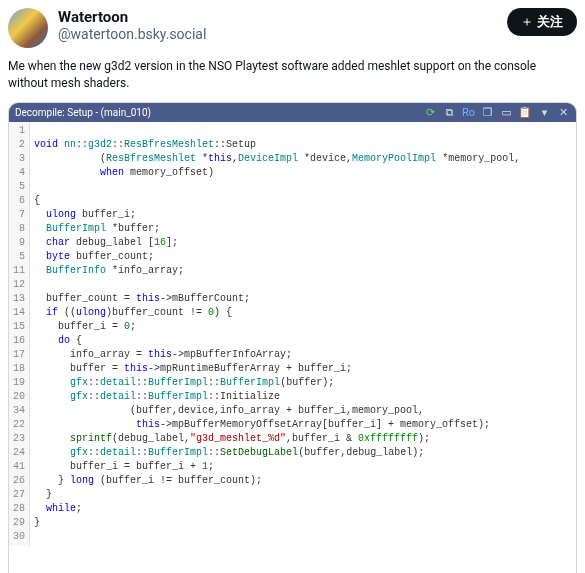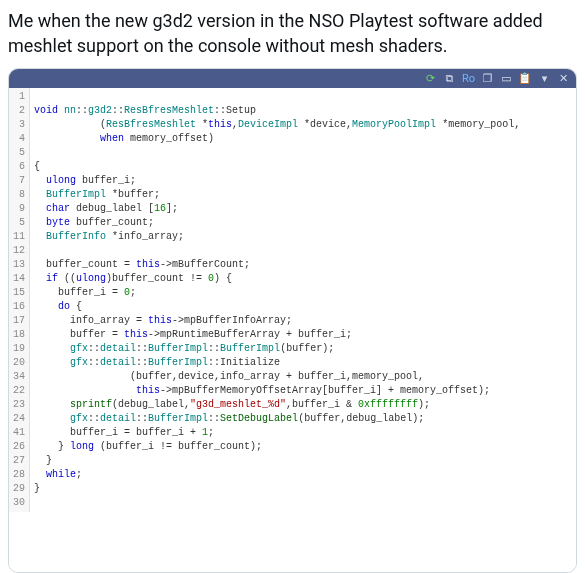--- a/index.html
+++ b/index.html
@@ -5,21 +5,21 @@
 *{margin:0;padding:0;box-sizing:border-box}
 body{font-family:-apple-system,BlinkMacSystemFont,"Segoe UI",Roboto,sans-serif;background:#fff;width:585px;font-size:14px;color:#0f1419}
 .post{padding:8px 8px 0 8px}
 .header{display:flex;align-items:flex-start;gap:10px;margin-bottom:10px}
 .avatar{width:40px;height:40px;border-radius:50%;background:linear-gradient(135deg,#6b9bd1 0%,#f2c94c 40%,#8b5a3c 70%,#4a6fa5 100%);flex-shrink:0}
 .userblock{flex:1}
 .displayname{font-weight:700;font-size:15px;color:#0f1419}
 .handle{color:#536471;font-size:14px}
 .follow{background:#0f1419;color:#fff;border:none;border-radius:18px;padding:5px 14px;font-size:13px;font-weight:600;display:flex;align-items:center;gap:4px;cursor:pointer}
 .follow svg{width:12px;height:12px}
-.body{font-size:18px;line-height:1.4;color:#0f1419;margin-bottom:10px}
+.body{font-size:12px;line-height:1.4;color:#0f1419;margin-bottom:10px}
 .codebox{border:1px solid #cfd9de;border-radius:10px;overflow:hidden;margin-bottom:8px;position:relative}
 .tabbar{background:#4a5a8a;color:#fff;font-size:10px;padding:3px 6px;display:flex;align-items:center;gap:6px}
 .tabbar .spacer{flex:1}
 .tb-icon{width:13px;height:13px;display:inline-flex;align-items:center;justify-content:center;color:#d0d8e8;font-size:11px}
 .tb-icon.g{color:#6fd66f}
 .tb-icon.b{color:#6fb4ff}
 .codearea{background:#fff;display:flex;font-family:"Courier New",monospace;font-size:10px;line-height:14px}
 .gutter{background:#f7f7f7;color:#888;text-align:right;padding:2px 4px 2px 2px;border-right:1px solid #e0e0e0;user-select:none}
 .gutter div{min-width:14px}
 .code{padding:2px 4px;white-space:pre;color:#333;flex:1;overflow:hidden}
@@ -27,25 +27,39 @@
 .ty{color:#008080}
 .fn{color:#006000}
 .num{color:#008000}
 .str{color:#a00000}
 .blank{height:60px;background:#fff}
 </style>
 </head>
 <body>
 
 <div class="post">
+  <div class="header">
+    <div class="avatar"></div>
+    <div class="userblock">
+      <div class="displayname">Watertoon</div>
+      <div class="handle">@watertoon.bsky.social</div>
+    </div>
+    <button class="follow">
+      <svg viewBox="0 0 24 24" fill="currentColor">
+          <path d="M11 5h2v6h6v2h-6v6h-2v-6H5v-2h6z"></path>
+        </svg>
+      <span>关注</span>
+    </button>
+  </div>
 
   <div class="body">Me when the new g3d2 version in the NSO Playtest software added meshlet support on the console without mesh shaders.</div>
 
   <div class="codebox">
     <div class="tabbar">
+      <span>Decompile: Setup - (main_010)</span>
       <span class="spacer"></span>
       <span class="tb-icon g">⟳</span>
       <span class="tb-icon">⧉</span>
       <span class="tb-icon b">Ro</span>
       <span class="tb-icon">❐</span>
       <span class="tb-icon">▭</span>
       <span class="tb-icon">📋</span>
       <span class="tb-icon">▾</span>
       <span class="tb-icon">✕</span>
     </div>

